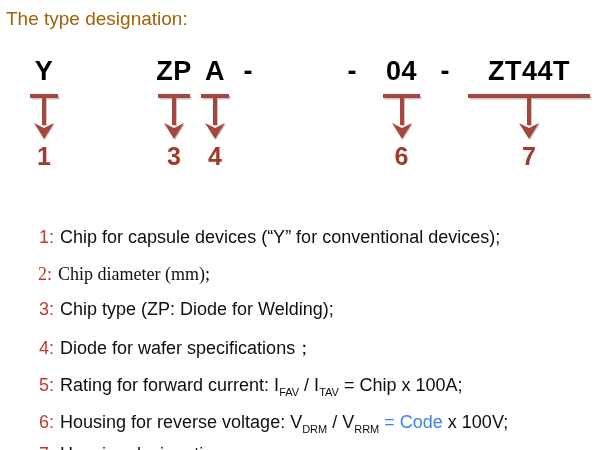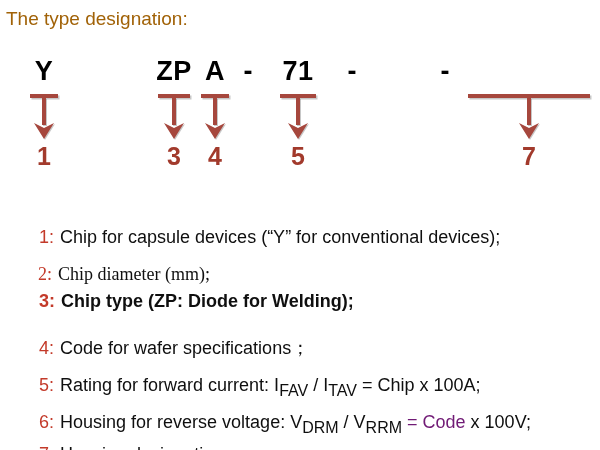--- a/index.html
+++ b/index.html
@@ -45,25 +45,25 @@
   }
   .dash1{left:238px;}
   .dash2{left:342px;}
   .dash3{left:435px;}
   
   .lrow{
     position:absolute;left:29px;font-size:18px;line-height:24px;
     color:#0f0f0f;white-space:pre-wrap;
   }
   .lrow .lnum{color:#c33a2a;margin-right:6px;}
-  .lrow sub{font-size:16px;line-height:0;}
-  .lrow .muted{color:#701a75;}
+  .lrow sub{font-size:11px;line-height:0;}
+  .lrow .muted{color:#3b82f6;}
   .lr1{top:201px;}
   .lr2{top:238px;font-family:Liberation Serif, serif;}
-  .lr3{top:265px;font-weight:bold;}
+  .lr3{top:273px;}
   .lr4{top:312px;}
   .lr5{top:349px;}
   .lr6{top:386px;}
   .lr7{top:418px;}
 </style>
 </head>
 <body>
 
 <div class="title">The type designation:</div>
 
@@ -95,36 +95,37 @@
     <div class="bar"></div>
     <svg class="arr" width="24" height="42" viewBox="0 0 24 42">
         <rect x="10" y="0" width="4" height="27" fill="#a6473d"></rect>
         <path d="M12 41 L2 25 L12 30 L22 25 Z" fill="#a6473d"></path>
       </svg>
     <div class="num">4</div>
   </div>
 
   <div class="dash dash1">-</div>
 
-  <div class="seg seg5">
-    <div class="code">71</div>
+
+  <div class="dash dash2">-</div>
+
+  <div class="seg seg6">
+    <div class="code">04</div>
     <div class="bar"></div>
     <svg class="arr" width="24" height="42" viewBox="0 0 24 42">
         <rect x="10" y="0" width="4" height="27" fill="#a6473d"></rect>
         <path d="M12 41 L2 25 L12 30 L22 25 Z" fill="#a6473d"></path>
       </svg>
-    <div class="num">5</div>
+    <div class="num">6</div>
   </div>
-
-  <div class="dash dash2">-</div>
-
 
   <div class="dash dash3">-</div>
 
   <div class="seg seg7">
+    <div class="code">ZT44T</div>
     <div class="bar"></div>
     <svg class="arr" width="24" height="42" viewBox="0 0 24 42">
         <rect x="10" y="0" width="4" height="27" fill="#a6473d"></rect>
         <path d="M12 41 L2 25 L12 30 L22 25 Z" fill="#a6473d"></path>
       </svg>
     <div class="num">7</div>
   </div>
 
 </div>
 
@@ -134,21 +135,21 @@
 
 <div class="lrow lr2">
   <span class="lnum">2:</span><span>Chip diameter (mm);</span>
 </div>
 
 <div class="lrow lr3">
   <span class="lnum">3:</span><span>Chip type (ZP: Diode for Welding);</span>
 </div>
 
 <div class="lrow lr4">
-  <span class="lnum">4:</span><span>Code for wafer specifications；</span>
+  <span class="lnum">4:</span><span>Diode for wafer specifications；</span>
 </div>
 
 <div class="lrow lr5">
   <span class="lnum">5:</span><span>Rating for forward current: I</span><sub>FAV</sub><span> / I</span><sub>TAV</sub><span> = Chip x 100A;</span>
 </div>
 
 <div class="lrow lr6">
   <span class="lnum">6:</span><span>Housing for reverse voltage: V</span><sub>DRM</sub><span> / V</span><sub>RRM</sub><span class="muted"> = Code</span><span> x 100V;</span>
 </div>
 

